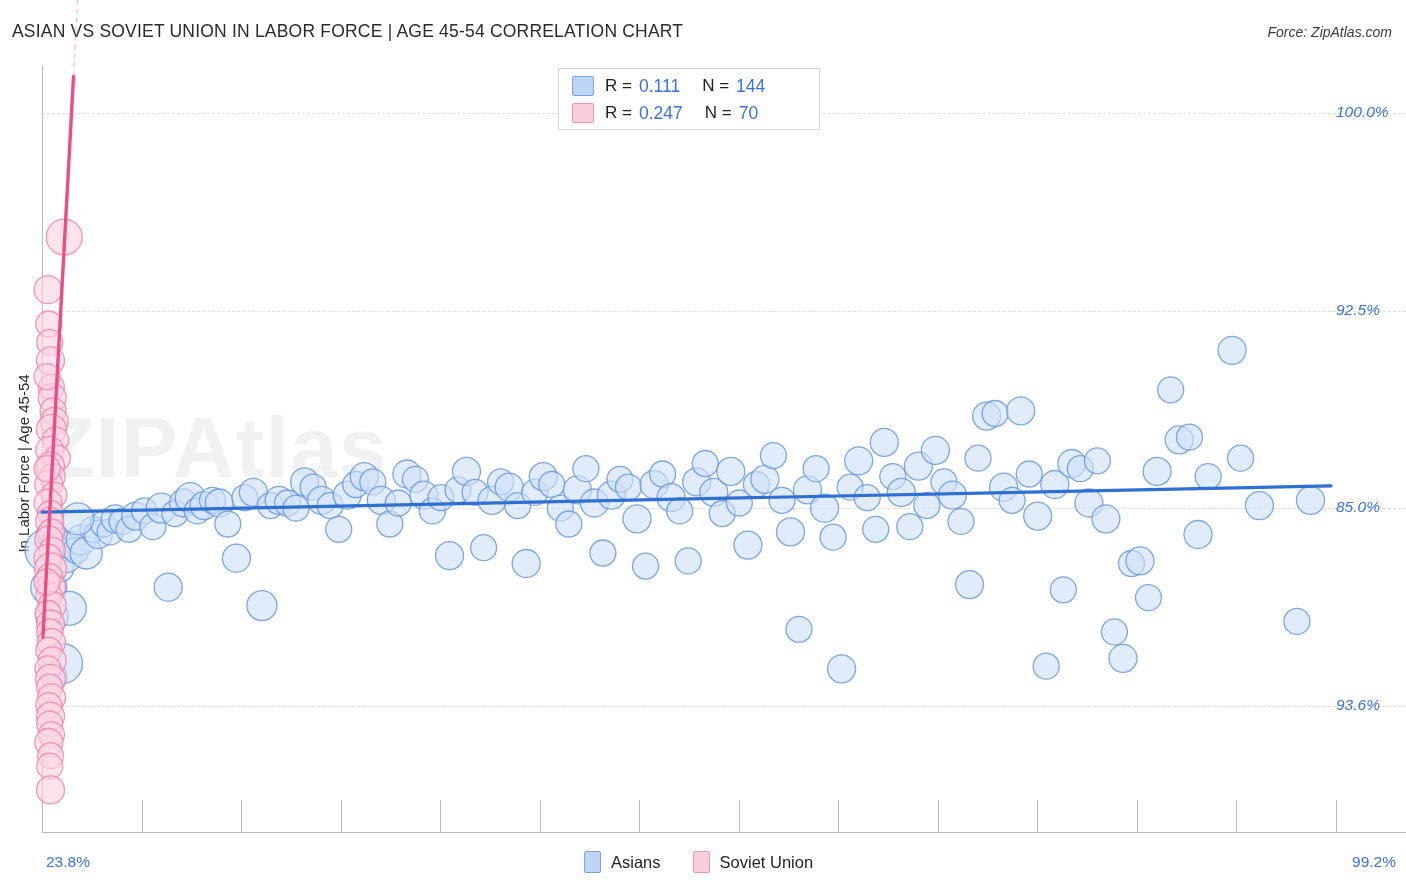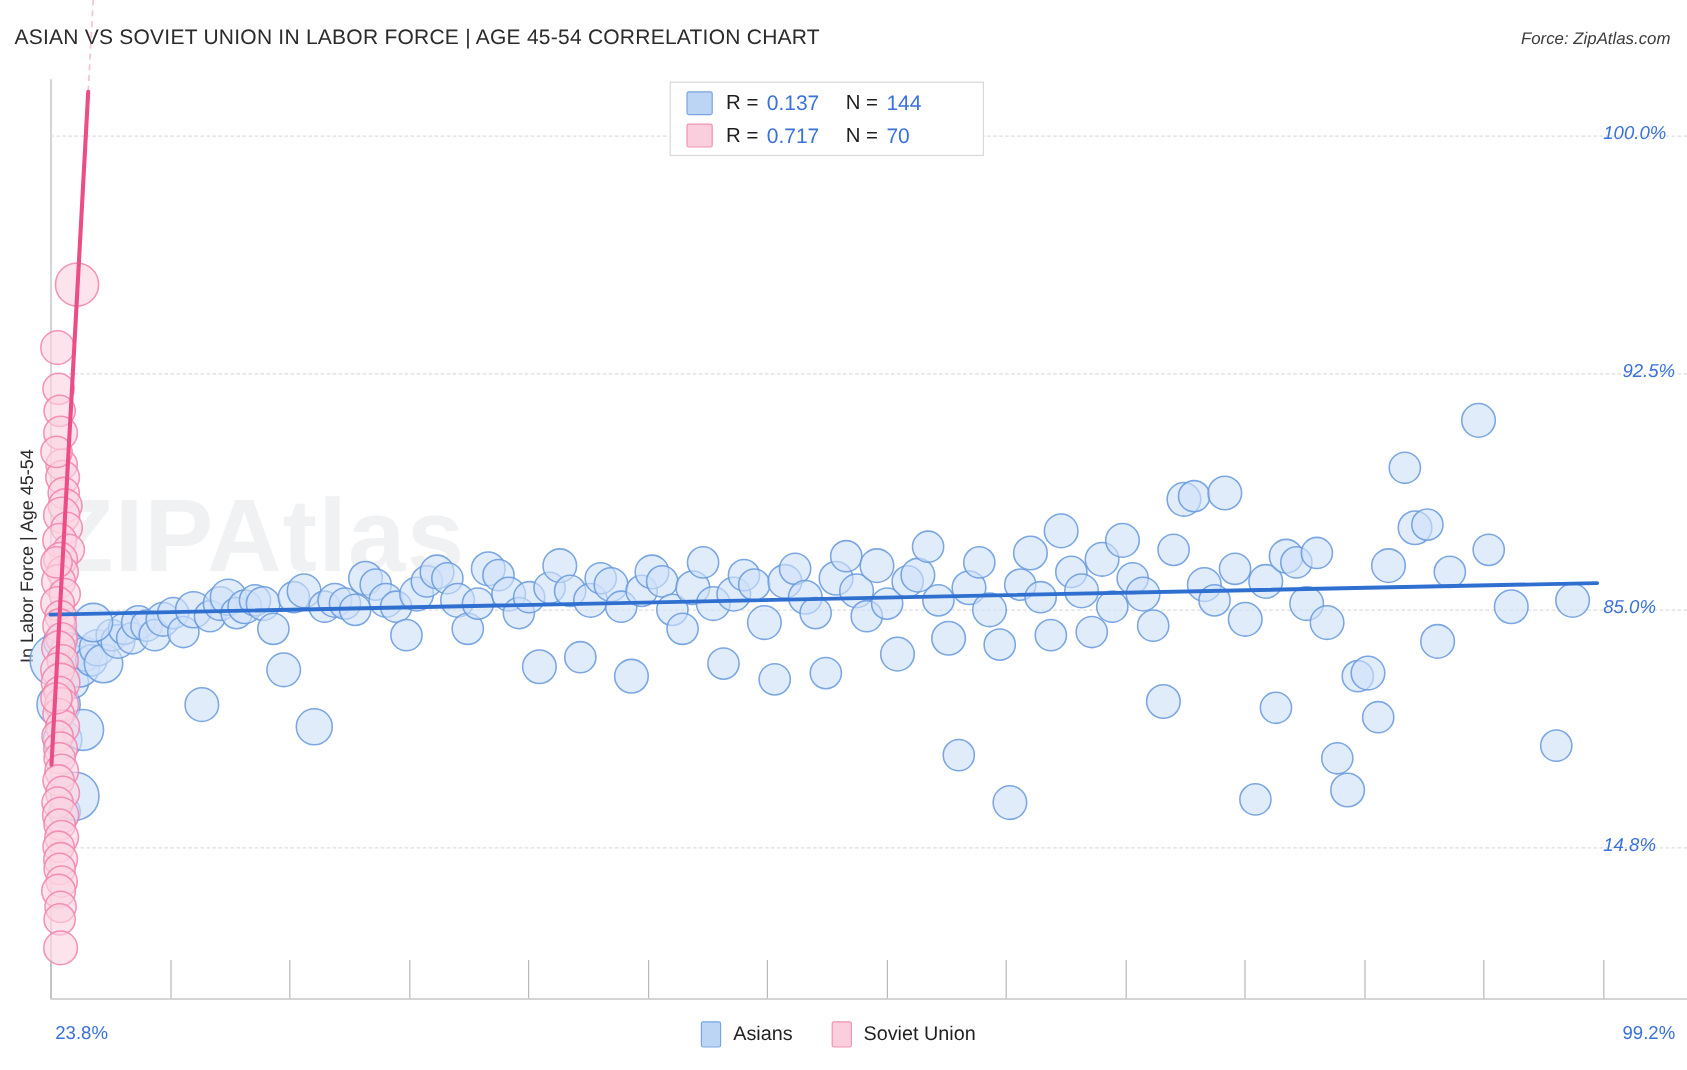--- a/index.html
+++ b/index.html
@@ -399,23 +399,23 @@
           <circle cx="5.1" cy="515.9" r="13" fill="#fbd3e0" fill-opacity="0.62" stroke="#f283ab" stroke-width="1.3" stroke-opacity="0.85"></circle>
         </g>
         <line x1="0.0" y1="446.2" x2="1289.0" y2="419.9" stroke="#2f6fd0" stroke-width="3.2" stroke-linecap="round"></line>
         <line x1="0.9" y1="571.2" x2="31.5" y2="10.5" stroke="#ec4d87" stroke-width="3.4" stroke-linecap="round"></line>
         <line x1="31.5" y1="10.5" x2="35.8" y2="-68.4" stroke="#ec4d87" stroke-width="1.4" stroke-opacity="0.35" stroke-dasharray="5 4"></line>
       </svg>
   </div>
 
   <div id="yticks">
       <div class="ytick-label" style="left: 1336px; top: 103.381px;">100.0%</div>
-      <div class="ytick-label" style="left: 1336px; top: 300.804px; margin-left: 16px;">92.5%</div>
+      <div class="ytick-label" style="left: 1336px; top: 300.804px;">92.5%</div>
       <div class="ytick-label" style="left: 1336px; top: 498.227px; text-align: center;">85.0%</div>
-      <div class="ytick-label" style="left: 1336px; top: 695.649px;">14.8%</div>
+      <div class="ytick-label" style="left: 1336px; top: 695.649px;">93.6%</div>
     </div>
   <div id="xticks">
       <div class="xtick" style="left: 42px;"></div>
       <div class="xtick" style="left: 141.538px;"></div>
       <div class="xtick" style="left: 241.077px;"></div>
       <div class="xtick" style="left: 340.615px;"></div>
       <div class="xtick" style="left: 440.154px;"></div>
       <div class="xtick" style="left: 539.692px;"></div>
       <div class="xtick" style="left: 639.231px;"></div>
       <div class="xtick" style="left: 738.769px;"></div>
@@ -427,31 +427,31 @@
       <div class="xtick" style="left: 1336px;"></div>
       <div class="xtick-label" style="left: 46px;">23.8%</div>
       <div class="xtick-label" style="right: 10px;">99.2%</div>
     </div>
 
   <div class="stats-box">
     <div class="stats-row r0">
       <span class="sw blue"></span>
       <span class="lbl-k">R =</span>
       <span class="sp"></span>
-      <span class="lbl-v">0.137</span>
+      <span class="lbl-v">0.111</span>
       <span class="gap"></span>
       <span class="lbl-k">N =</span>
       <span class="sp"></span>
       <span class="lbl-v">144</span>
     </div>
     <div class="stats-row r1">
       <span class="sw pink"></span>
       <span class="lbl-k">R =</span>
       <span class="sp"></span>
-      <span class="lbl-v">0.717</span>
+      <span class="lbl-v">0.247</span>
       <span class="gap"></span>
       <span class="lbl-k">N =</span>
       <span class="sp"></span>
       <span class="lbl-v">70</span>
     </div>
   </div>
 
   <div class="bottom-legend">
     <span class="bl-sw" style="background:#bdd5f5;border:1px solid #7aa5e0;"></span>
     <span class="bl-text">Asians</span>

